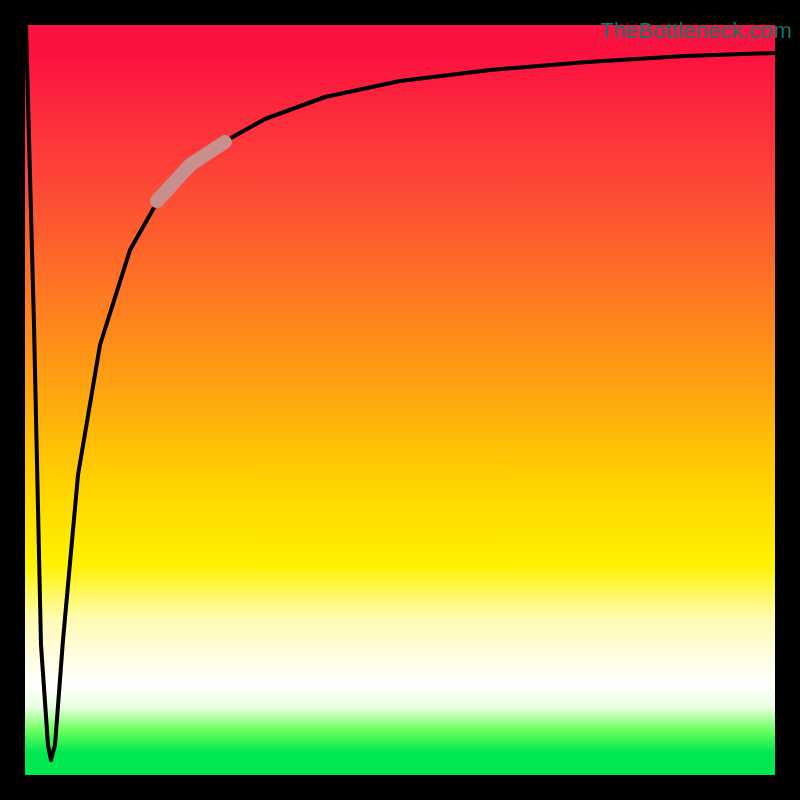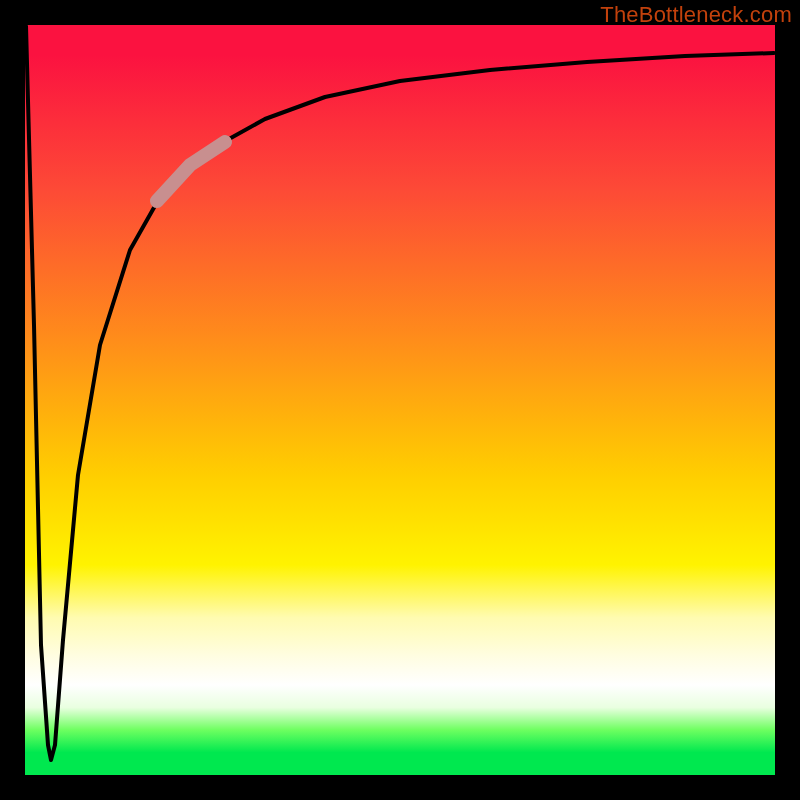--- a/index.html
+++ b/index.html
@@ -1,23 +1,23 @@
 <!DOCTYPE html>
 <html><head>
 <meta charset="utf-8">
 <style>
   * { margin: 0; padding: 0; box-sizing: border-box; }
   html, body { width: 800px; height: 800px; overflow: hidden; background: #fff; }
   .stage { position: relative; width: 800px; height: 800px; }
   .watermark {
     position: absolute;
-    top: 2px; right: 8px;
+    top: 18px; right: 8px;
     font-family: Arial, Helvetica, sans-serif;
     font-size: 22px;
-    color: #c2410c;
+    color: #0f766e;
     letter-spacing: 0.2px;
     user-select: none;
   }
   
   .plot {
     position: absolute;
     left: 25px; top: 25px;
     width: 750px; height: 750px;
     background: linear-gradient(
       to bottom,

